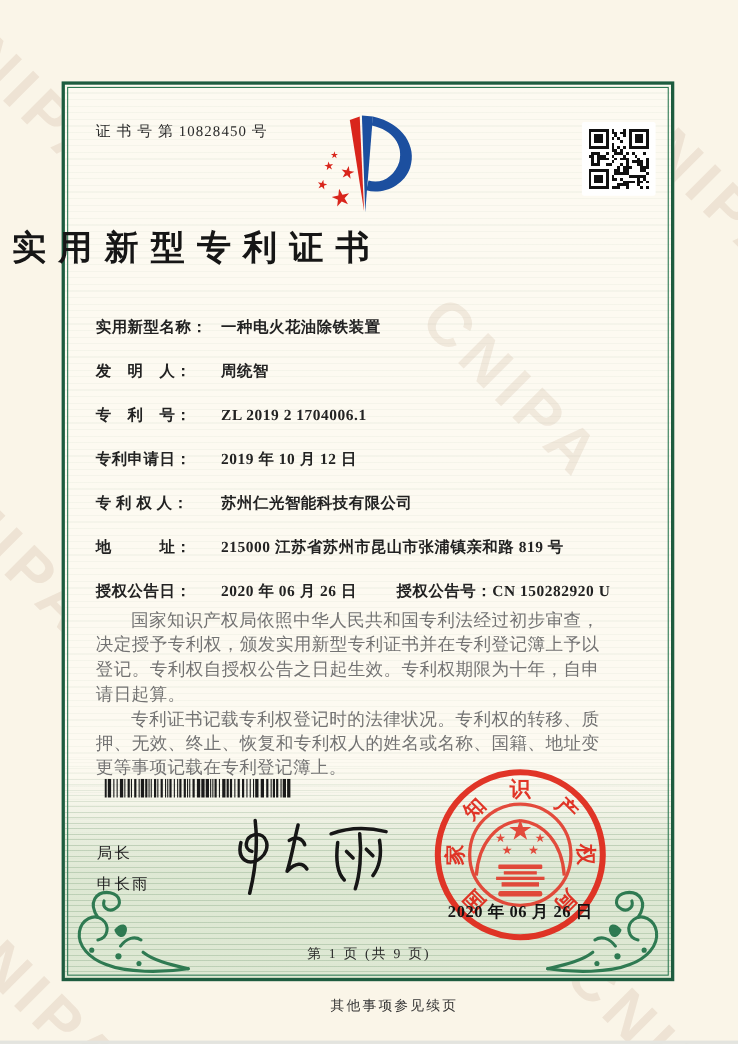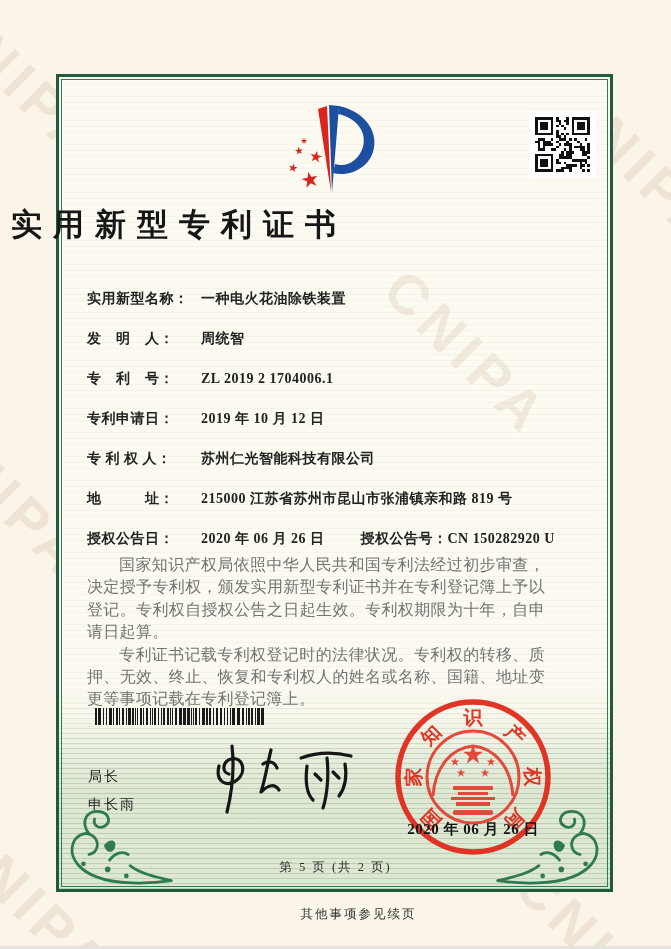--- a/index.html
+++ b/index.html
@@ -106,20 +106,21 @@
       </g>
       <g fill="#2f7a52">
         <circle cx="50" cy="66" r="3"></circle>
           <circle cx="70" cy="73" r="2.5"></circle>
           <circle cx="24" cy="60" r="2.5"></circle>
         <path d="M46,40 C52,32 60,34 58,42 C56,50 48,48 46,40 Z"></path>
       </g>
     </svg>
   </div>
 
+  <div class="cert-no">证 书 号 第 10828450 号</div>
 
   <svg class="logo" viewBox="0 0 105 100">
     <defs>
       <path id="star" d="M0,-10 L2.25,-3.09 9.51,-3.09 3.63,1.18 5.88,8.09 0,3.82 -5.88,8.09 -3.63,1.18 -9.51,-3.09 -2.25,-3.09 Z"></path>
     </defs>
     <path d="M56,6 C84,12 96,34 90,52 C84,70 64,77 50,73 L52,64 C64,68 76,60 80,47 C84,32 74,18 55,14 Z" fill="#1c4f9f"></path>
     <polygon points="46,5 56,6 49,93" fill="#1c4f9f"></polygon>
     <polygon points="35,9 44,6 48,92" fill="#d9251c"></polygon>
     <g fill="#d9251c">
       <use href="#star" transform="translate(27,80) scale(0.85) rotate(-12)"></use>
@@ -265,17 +266,17 @@
         <rect x="68" y="94" width="30" height="3"></rect>
         <rect x="61" y="99" width="44" height="3"></rect>
         <rect x="66" y="104" width="34" height="4"></rect>
         <rect x="63" y="112" width="40" height="5" rx="2"></rect>
         <path d="M43,98 C45,68 62,50 83,48 M123,98 C121,68 104,50 83,48" fill="none" stroke="#e23425" stroke-width="3"></path>
       </g>
     </g>
   </svg>
   <div class="seal-date">2020 年 06 月 26 日</div>
 
-  <div class="page-info">第 5 页 (共 2 页)</div>
+  <div class="page-info">第 1 页 (共 9 页)</div>
   <div class="continuation">其他事项参见续页</div>
 
   <div class="page-edge"></div>
 </div>
 
 </body></html>

